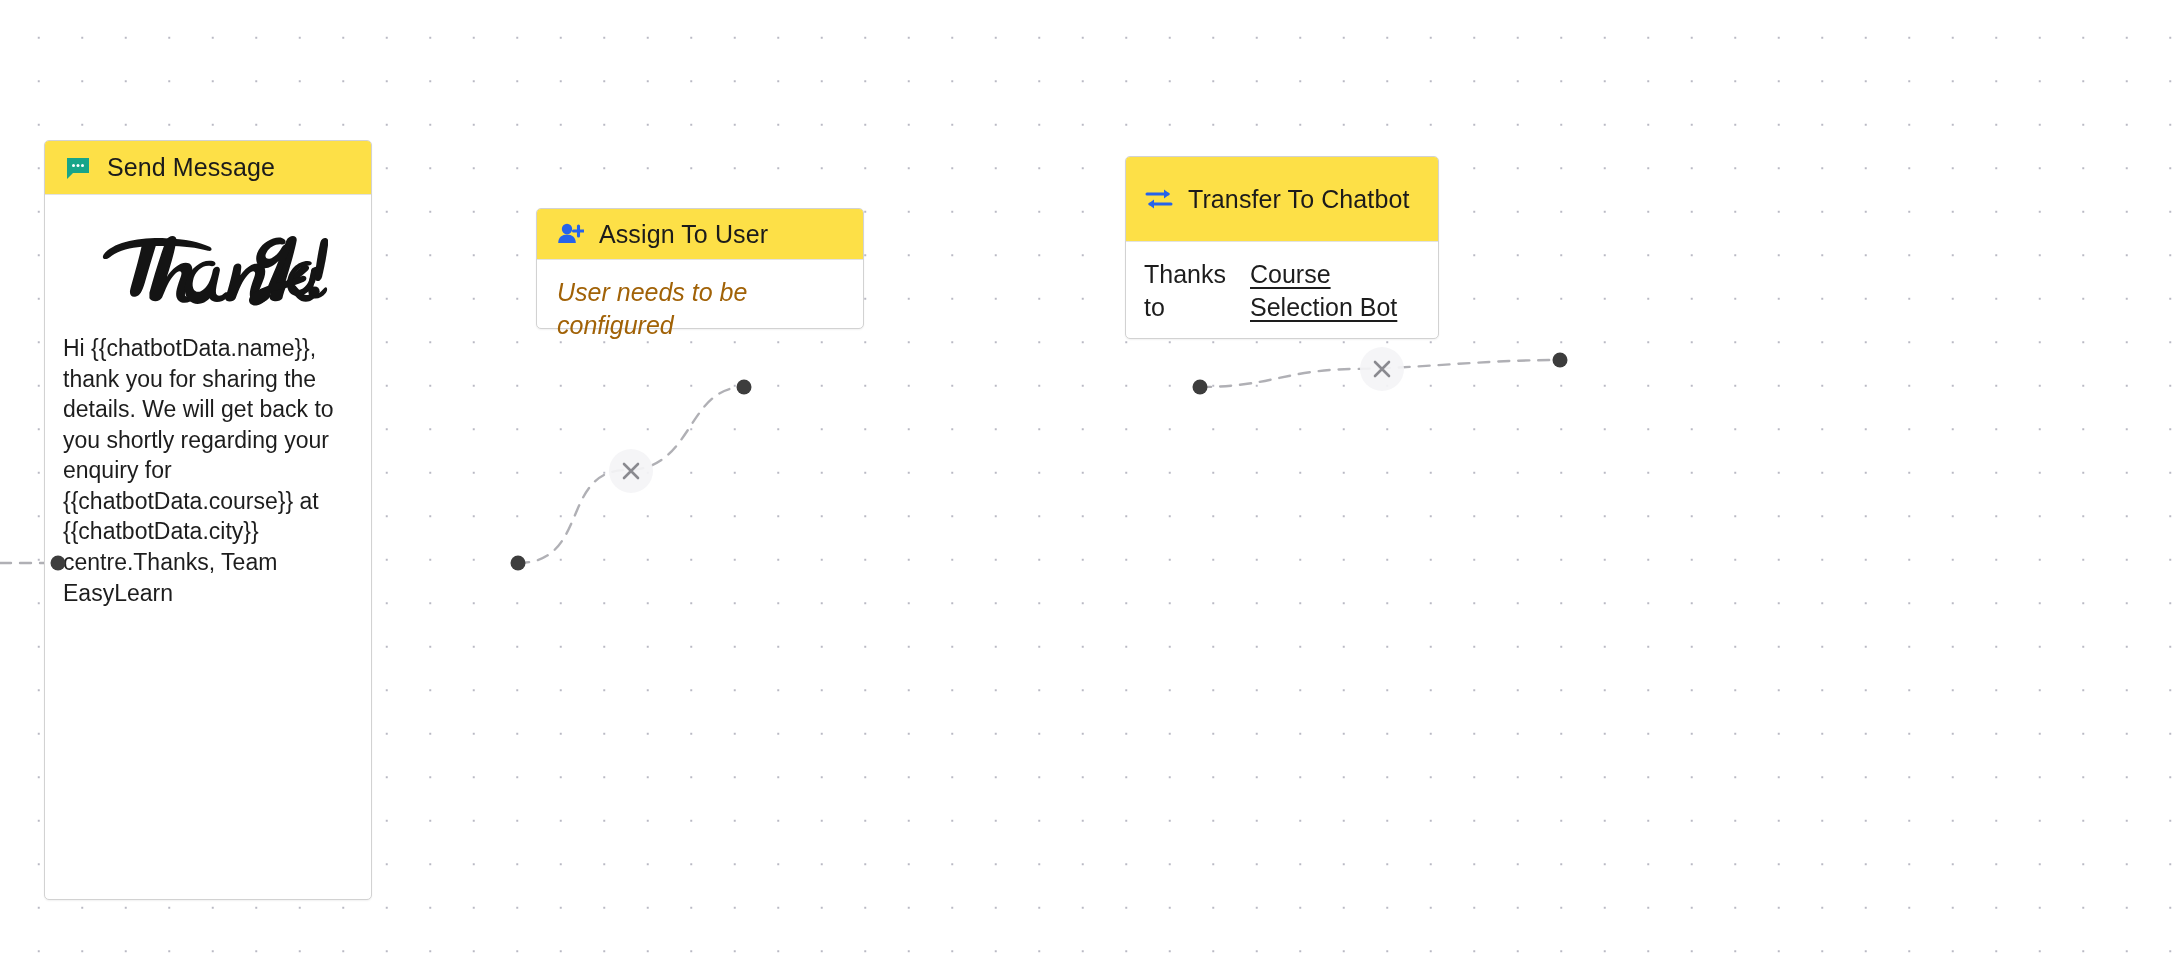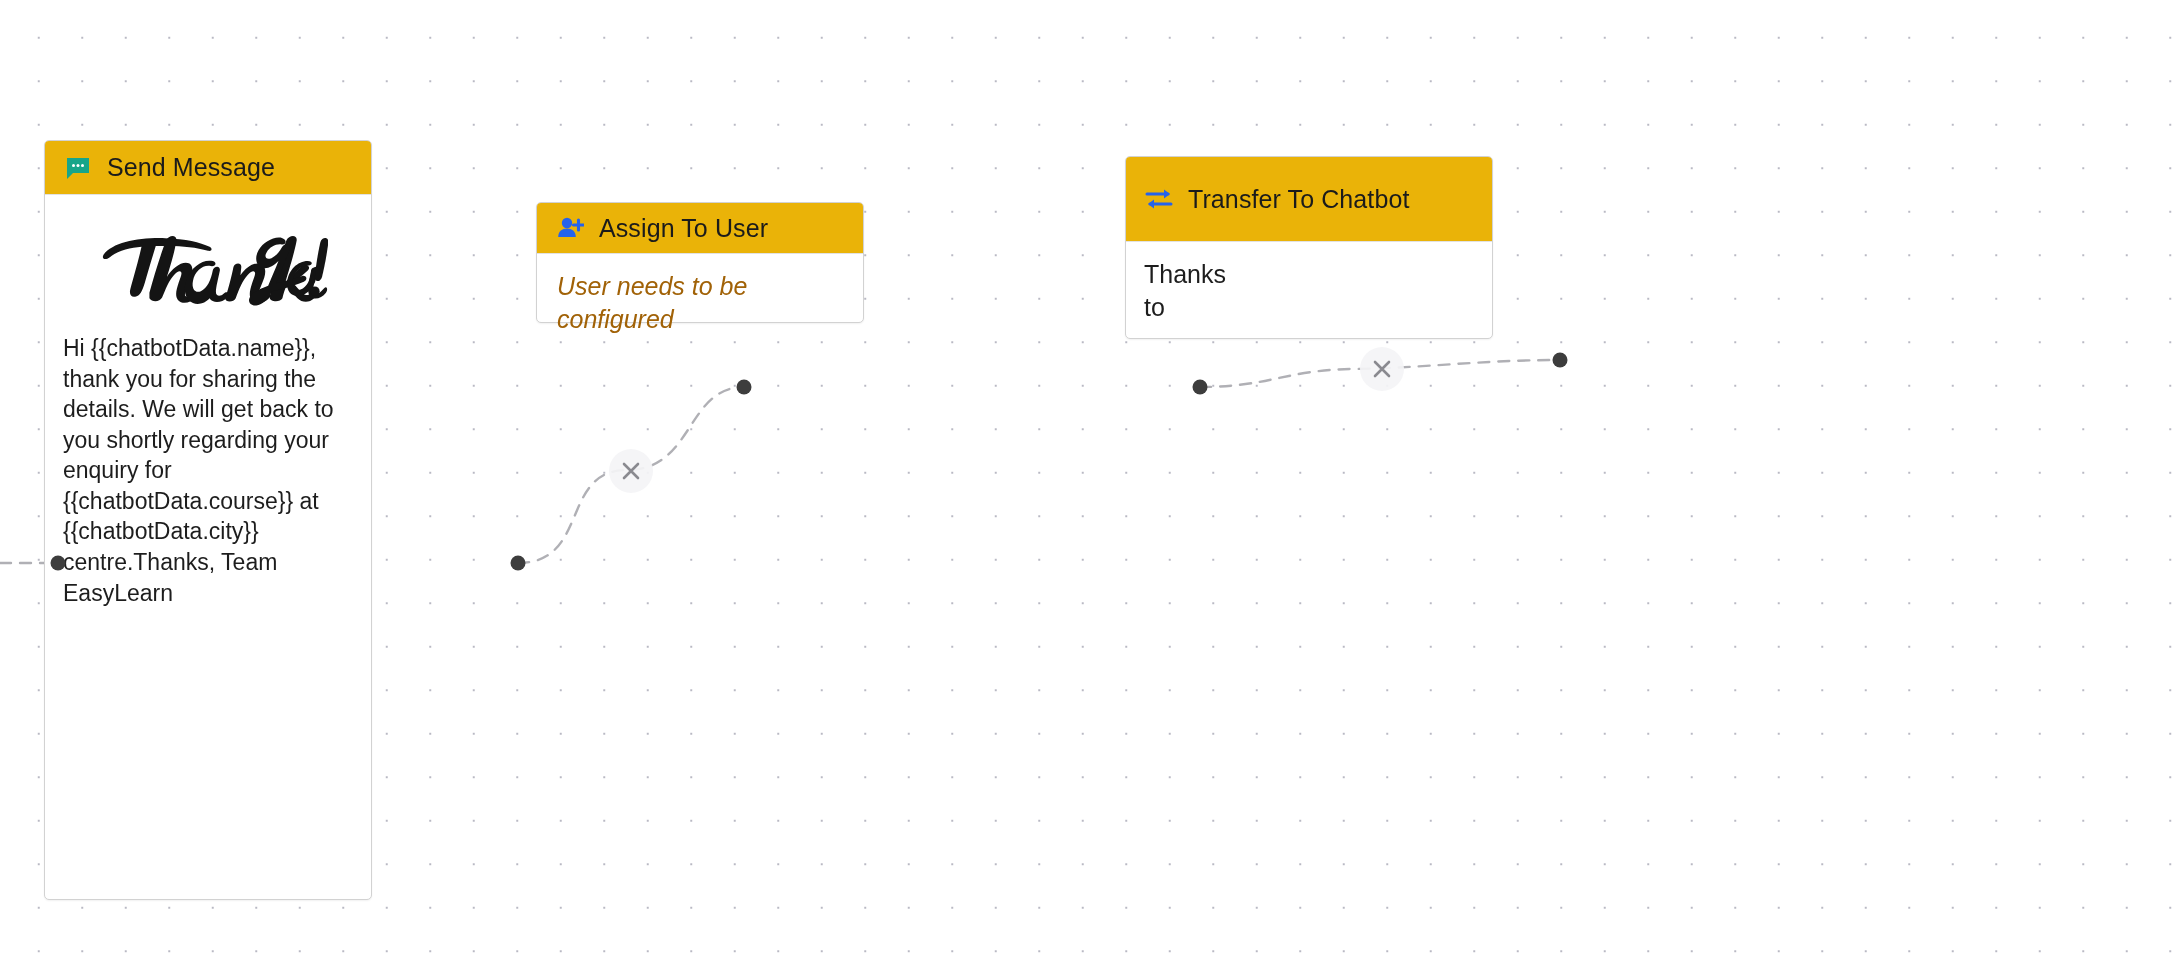--- a/index.html
+++ b/index.html
@@ -38,21 +38,21 @@
     background: #ffffff;
     border: 1px solid #d2d2d2;
     border-radius: 5px;
     box-sizing: border-box;
     box-shadow: 0 1px 2px rgba(0,0,0,0.06);
   }
   .node-header {
     display: flex;
     align-items: center;
     gap: 14px;
-    background: #eab308;
+    background: #fde047;
     border-bottom: 1px solid #e2e2e2;
     border-radius: 4px 4px 0 0;
     padding: 14px 20px;
     box-sizing: border-box;
   }
   .node-title {
     font-size: 25px;
     color: #1b1b1b;
     line-height: 1.32;
     letter-spacing: 0.1px;
@@ -94,40 +94,40 @@
     font-size: 23px;
     line-height: 1.33;
     color: #1d1d1d;
     word-break: break-word;
     white-space: pre-wrap;
   }
 
   
   #node-assign-to-user {
     left: 536px;
-    top: 202px;
+    top: 208px;
     width: 328px;
     height: 121px;
   }
   #node-assign-to-user .node-header { height: 51px; padding: 0 18px; }
   #node-assign-to-user .node-body {
     padding: 16px 20px;
   }
   .placeholder-text {
     font-size: 25px;
     font-style: italic;
     color: #a16207;
     line-height: 1.3;
   }
 
   
   #node-transfer-to-chatbot {
     left: 1125px;
     top: 156px;
-    width: 368px;
+    width: 314px;
     height: 183px;
   }
   #node-transfer-to-chatbot .node-header {
     height: 85px;
     padding: 0 18px;
     align-items: center;
   }
   #node-transfer-to-chatbot .node-header .node-title {
     font-size: 25px;
     line-height: 1.32;
@@ -303,16 +303,17 @@
           <path d="M3 8 H24" stroke="#2563eb" stroke-width="3" stroke-linecap="round"></path>
           <path d="M20 3.4 L26 8 L20 12.6 Z" fill="#2563eb"></path>
           <path d="M27 18 H6" stroke="#2563eb" stroke-width="3" stroke-linecap="round"></path>
           <path d="M10 13.4 L4 18 L10 22.6 Z" fill="#2563eb"></path>
         </svg>
       </span>
       <span class="node-title">Transfer To Chatbot</span>
     </div>
     <div class="node-body">
       <span class="assign-label">Thanks to</span>
+      <span class="assign-value">Course Selection Bot</span>
     </div>
   </div>
 
 </div>
 
 </body></html>

